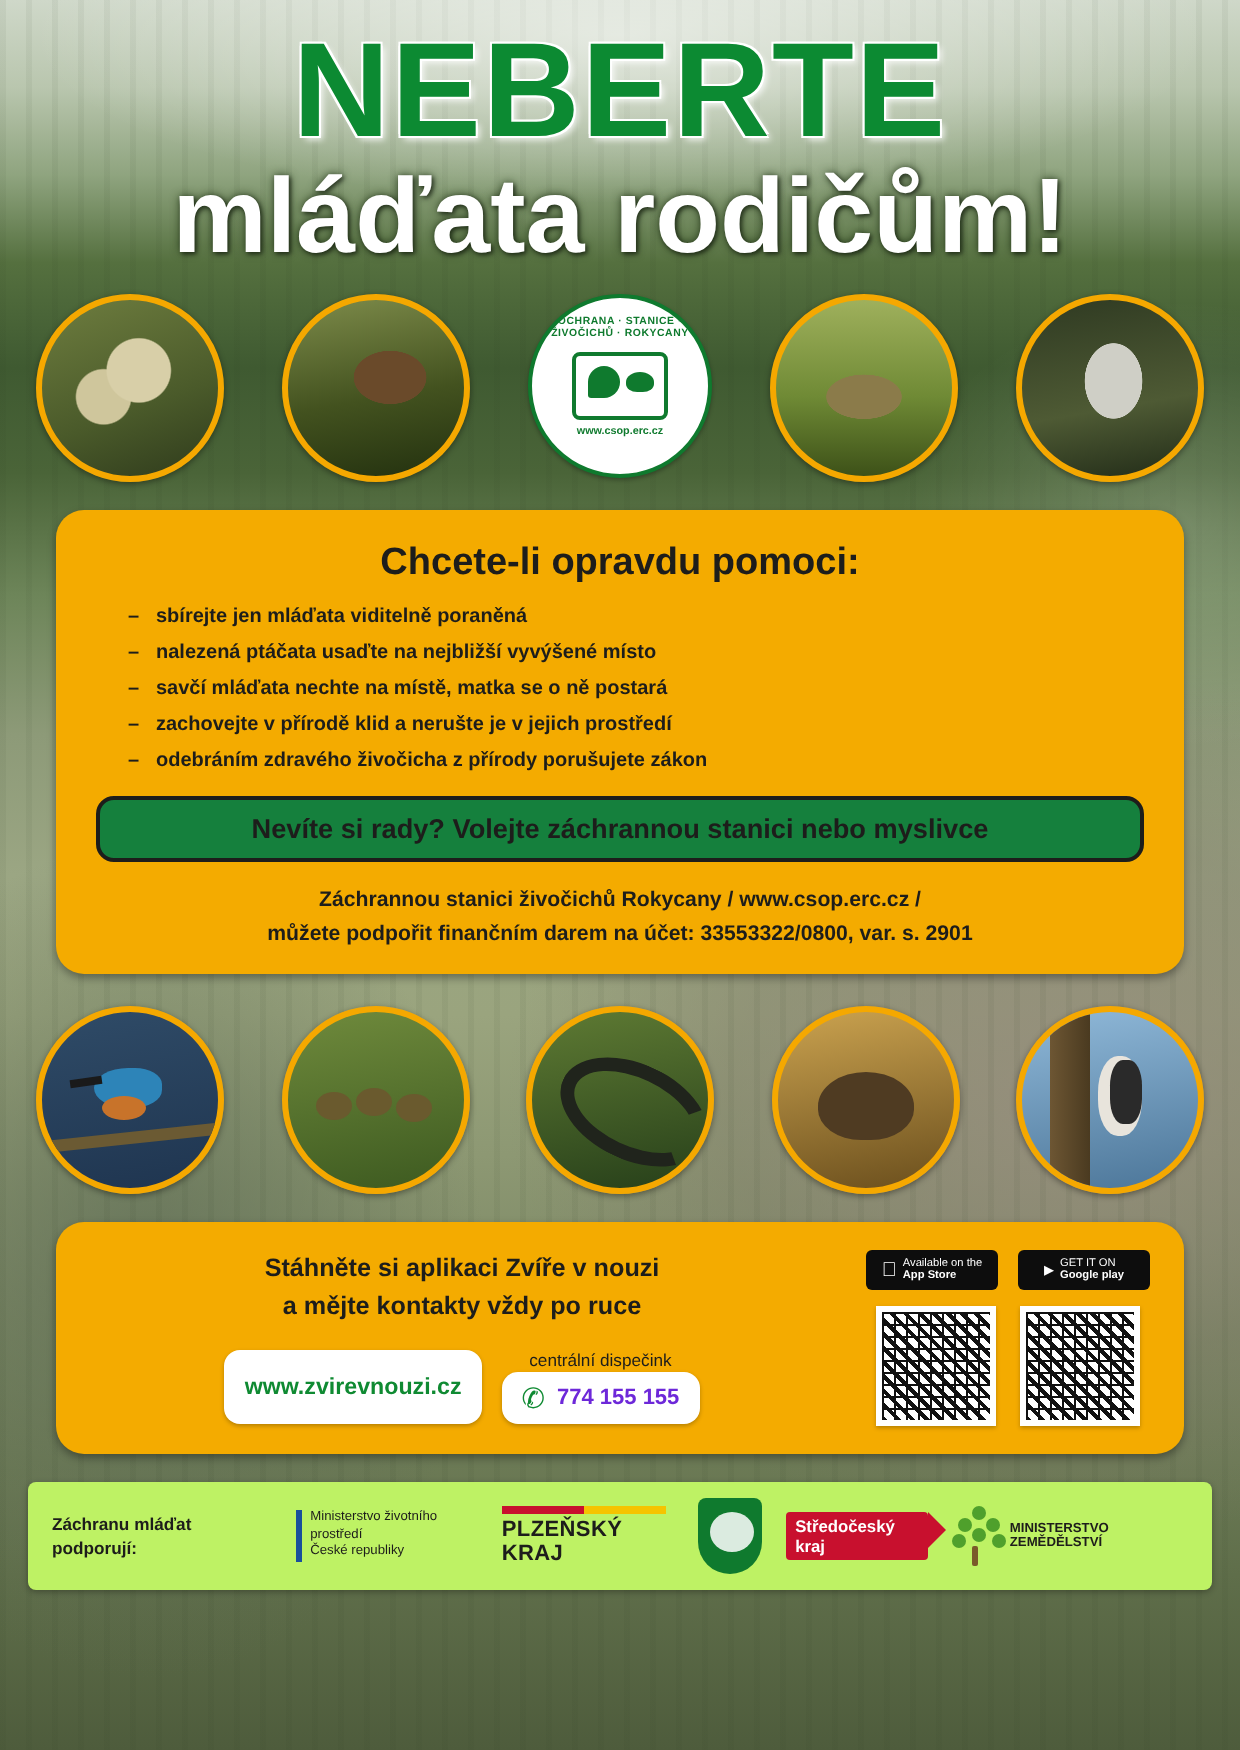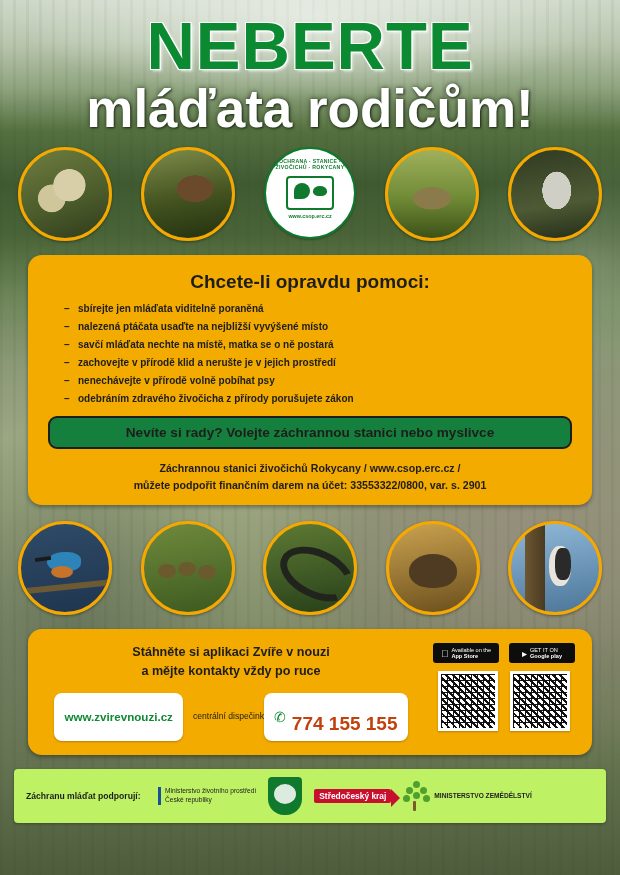--- a/index.html
+++ b/index.html
@@ -199,21 +199,21 @@
   .app-left{flex:1;}
   .app-left p{margin:0;text-align:center;font-size:12.6px;font-weight:bold;color:#1d1d1b;line-height:1.5;}
   .app-btns{display:flex;gap:10px;justify-content:center;margin-top:12px;}
   .pill{
     background:#ffffff;border-radius:8px;
     padding:6px 10px;display:flex;align-items:center;gap:6px;
     box-shadow:0 1px 2px rgba(0,0,0,.25);
   }
   .pill .web{color:#0f8a32;font-weight:bold;font-size:11.6px;}
   .pill .ph{color:#0f8a32;font-size:14px;line-height:1;}
-  .pill .tel{color:#c2410c;font-weight:bold;font-size:19px;margin-top:14px;}
+  .pill .tel{color:#6d28d9;font-weight:bold;font-size:11px;}
   .disp{text-align:center;font-size:8.6px;color:#1d1d1b;margin-bottom:1px;}
   .app-right{width:152px;display:flex;flex-direction:column;align-items:center;gap:8px;}
   .store-row{display:flex;gap:10px;}
   .store{
     width:62px;height:20px;border-radius:3px;background:#0d0d0d;
     color:#fff;display:flex;align-items:center;justify-content:center;
     font-size:5.6px;line-height:1.1;text-align:left;gap:3px;padding:0 2px;
   }
   .store .g{font-size:10px;}
   .qr-row{display:flex;gap:12px;}
@@ -278,21 +278,20 @@
     <div class="circle c4"></div>
   </div>
 
   <div class="panel">
     <h2>Chcete-li opravdu pomoci:</h2>
     <ul class="bullets">
       <li>sbírejte jen mláďata viditelně poraněná</li>
       <li>nalezená ptáčata usaďte na nejbližší vyvýšené místo</li>
       <li>savčí mláďata nechte na místě, matka se o ně postará</li>
       <li>zachovejte v přírodě klid a nerušte je v jejich prostředí</li>
-      <li>nenechávejte v přírodě volně pobíhat psy</li>
       <li>odebráním zdravého živočicha z přírody porušujete zákon</li>
     </ul>
     <div class="cta">Nevíte si rady? Volejte záchrannou stanici nebo myslivce</div>
     <div class="panel-foot">
       <div>Záchrannou stanici živočichů Rokycany / www.csop.erc.cz /</div>
       <div>můžete podpořit finančním darem na účet:  33553322/0800, var. s. 2901</div>
     </div>
   </div>
 
   <div class="circle-row" style="margin-top:16px;">
@@ -321,21 +320,21 @@
   </div>
 
   <div class="apppanel">
     <div class="app-left">
       <p>Stáhněte si aplikaci Zvíře v nouzi</p>
       <p>a mějte kontakty vždy po ruce</p>
       <div class="app-btns">
         <div class="pill">
           <span class="web">www.zvirevnouzi.cz</span>
         </div>
-        <div style="display:flex;flex-direction:row;align-items:center;">
+        <div style="display:flex;flex-direction:column;align-items:center;">
           <div class="disp">centrální dispečink</div>
           <div class="pill">
             <span class="ph">✆</span>
             <span class="tel">774 155 155</span>
           </div>
         </div>
       </div>
     </div>
 
     <div class="app-right">
@@ -365,20 +364,24 @@
       </div>
     </div>
   </div>
 
   <div class="sponsors">
     <div class="sp-label">Záchranu mláďat podporují:</div>
     <div class="sp-mzp">
       <div>Ministerstvo životního prostředí</div>
       <div>České republiky</div>
     </div>
+    <div class="sp-plz">
+      <span class="bar"></span>
+      <span>PLZEŇSKÝ KRAJ</span>
+    </div>
     <div class="sp-shield"></div>
     <div class="sp-stc">Středočeský kraj</div>
     <div class="sp-mze">
       <span class="sp-tree">
         <i style="left:10px;top:0;"></i>
           <i style="left:3px;top:6px;"></i>
           <i style="left:17px;top:6px;"></i>
         <i style="left:10px;top:11px;"></i>
           <i style="left:0;top:14px;"></i>
           <i style="left:20px;top:14px;"></i>

